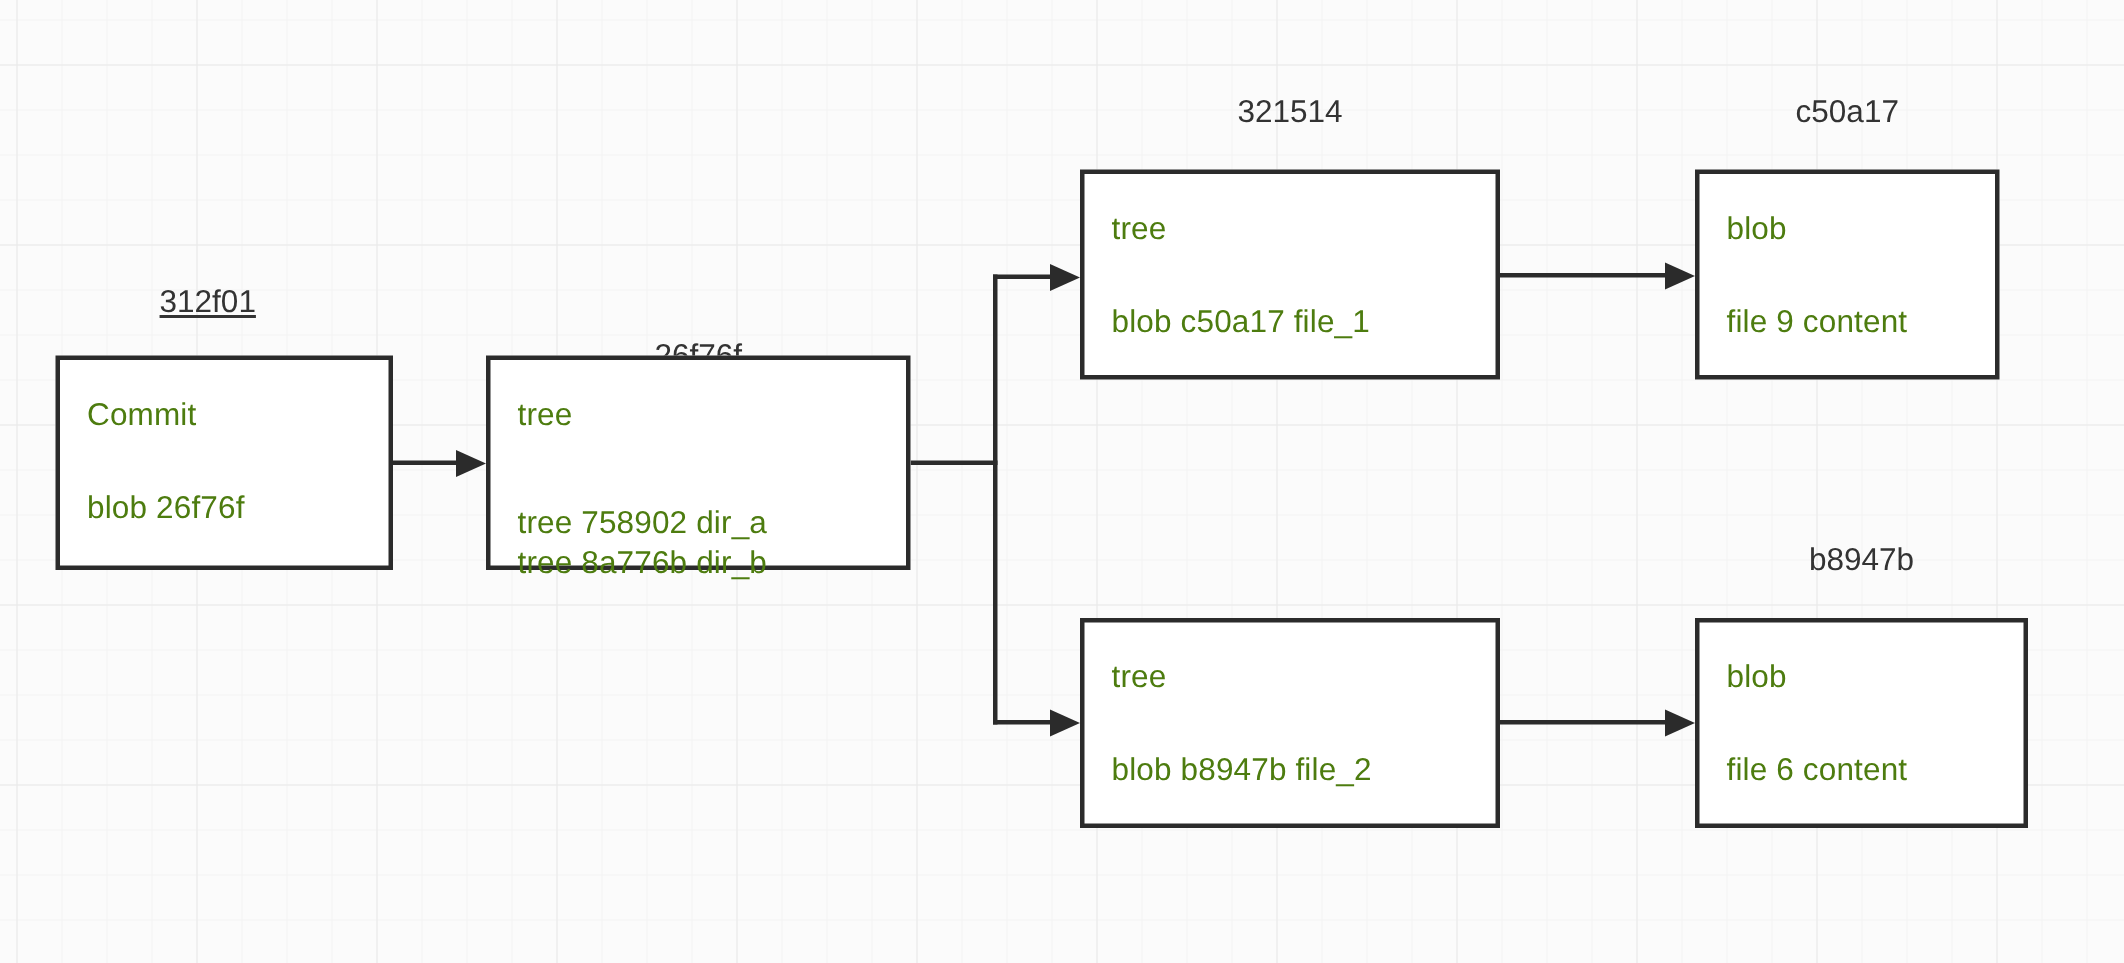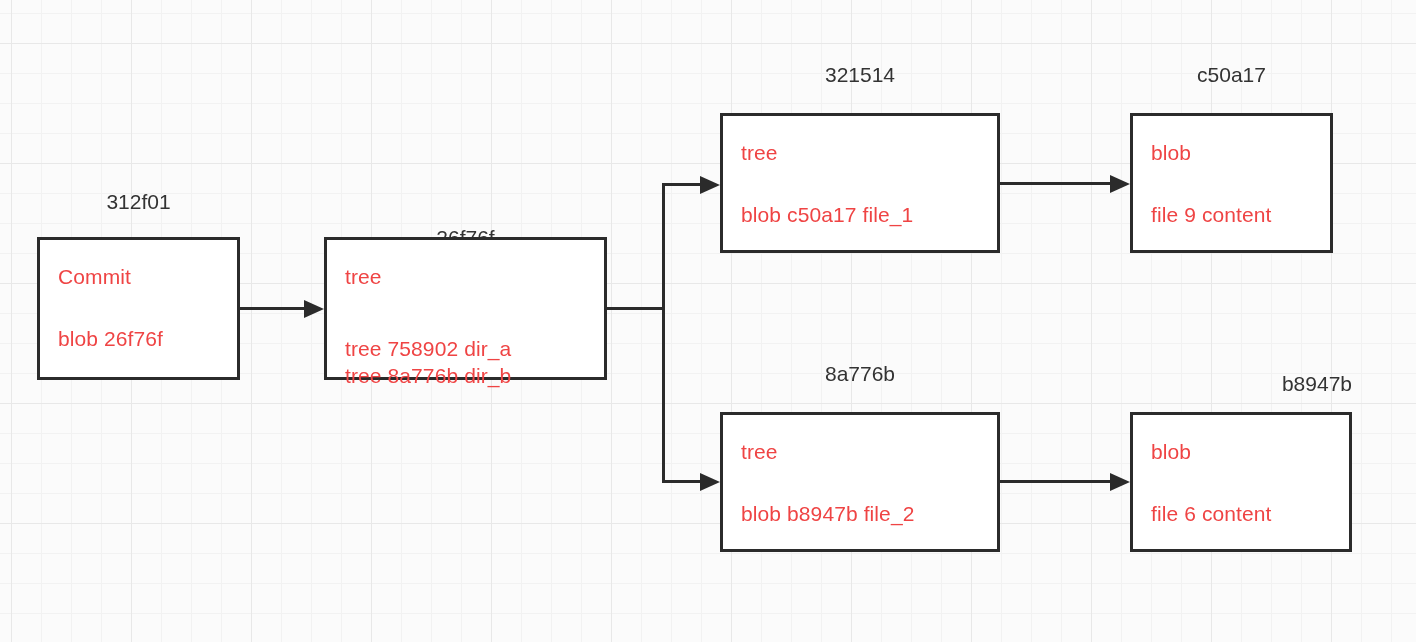--- a/index.html
+++ b/index.html
@@ -42,21 +42,21 @@
   .node {
     position: absolute;
     box-sizing: border-box;
     background: #ffffff;
     border: 3px solid #2b2b2b;
   }
   .node .ntype,
   .node .nbody {
     position: absolute;
     left: 18px;
-    color: #ef4444;
+    color: #4d7c0f;
     font-size: 21px;
     line-height: 27px;
     white-space: pre;
     letter-spacing: 0.1px;
   }
   .node .ntype { top: 23px; }
   .node .nbody { top: 85px; }
   .node.tall .nbody { top: 95px; }
 
   
@@ -83,51 +83,50 @@
     border-top: 9px solid transparent;
     border-bottom: 9px solid transparent;
     border-left: 20px solid #2b2b2b;
   }
 </style>
 </head>
 <body>
 
 <div id="canvas">
 
-  <div class="caption" style="left:37px; top:190px; width:203px;">312f01</div>
+  <div class="caption" style="left:37px; top:190px; width:203px;text-decoration:underline;">312f01</div>
 
   <div class="caption" style="left:324px; top:190px; width:283px;margin-top:36px;">26f76f</div>
 
   <div class="caption" style="left:720px; top:63px; width:280px;">321514</div>
 
   <div class="caption" style="left:1130px; top:63px; width:203px;">c50a17</div>
 
-  <div class="caption" style="left:720px; top:362px; width:280px;">8a776b</div>
 
-  <div class="caption" style="left:1130px; top:372px; width:222px;text-align:right;">b8947b</div>
+  <div class="caption" style="left:1130px; top:362px; width:222px;">b8947b</div>
 
   <div class="edge h" style="left:240px; top:307px; width:70px;"></div>
   <div class="arrowhead" style="left:304px; top:299.5px;"></div>
 
   <div class="edge h" style="left:607px; top:307px; width:58px;"></div>
   <div class="edge v" style="left:662px; top:183px; height:300px;"></div>
 
   <div class="edge h" style="left:662px; top:183px; width:50px;"></div>
   <div class="arrowhead" style="left:700px; top:175.5px;"></div>
 
   <div class="edge h" style="left:662px; top:480px; width:50px;"></div>
   <div class="arrowhead" style="left:700px; top:472.5px;"></div>
 
   <div class="edge h" style="left:1000px; top:182px; width:116px;"></div>
   <div class="arrowhead" style="left:1110px; top:174.5px;"></div>
 
   <div class="edge h" style="left:1000px; top:480px; width:116px;"></div>
   <div class="arrowhead" style="left:1110px; top:472.5px;"></div>
 
-  <div class="node" style="left:37px; top:237px; width:203px; height:143px;">
+  <div class="node" style="left:37px; top:237px; width:225px; height:143px;">
     <div class="ntype">Commit</div>
     <div class="nbody">blob 26f76f</div>
   </div>
 
   <div class="node tall" style="left:324px; top:237px; width:283px; height:143px;">
     <div class="ntype">tree</div>
     <div class="nbody">tree 758902 dir_a
 tree 8a776b dir_b</div>
   </div>
 

